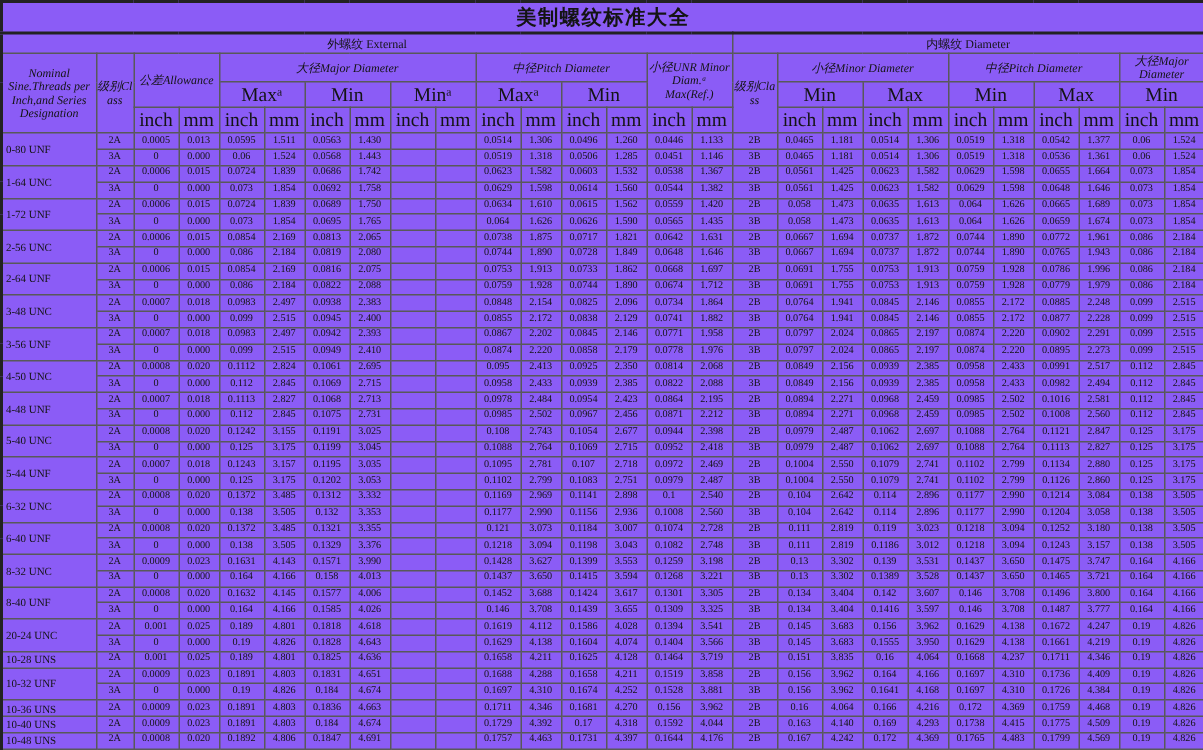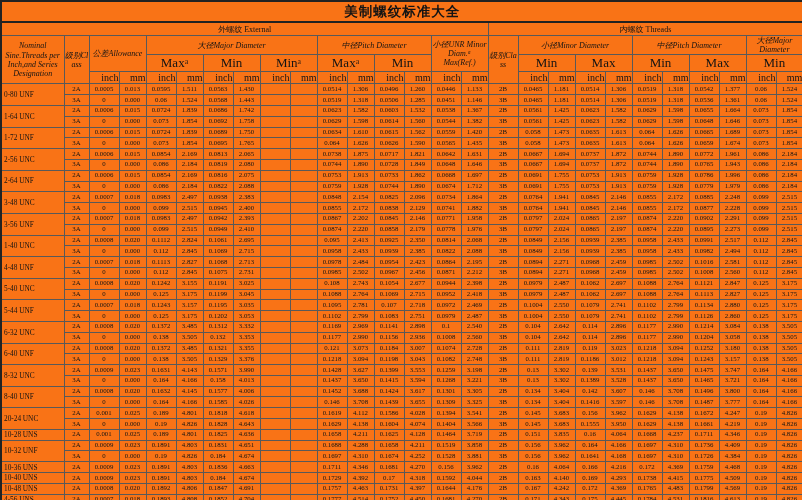--- a/index.html
+++ b/index.html
@@ -1,28 +1,28 @@
 <!DOCTYPE html>
 <html><head>
 <meta charset="utf-8">
 <style>
   html,body{margin:0;padding:0;background:#fff;}
-  #page{width:802px;height:500px;overflow:hidden;background:#f97316;position:relative;
+  #page{width:802px;height:500px;overflow:hidden;background:#8b5cf6;position:relative;
         font-family:"Liberation Serif",serif;}
   table{border-collapse:collapse;table-layout:fixed;width:802px;}
   th,td{border:1px solid #595959;padding:0;text-align:center;vertical-align:middle;
         font-family:"Liberation Serif",serif;font-weight:normal;color:#141414;
         overflow:hidden;white-space:nowrap;}
   tr.title-row th{border:1px solid #222;border-bottom:2px solid #222;height:19px;
         font-size:13.5px;font-weight:bold;letter-spacing:1px;}
   tr.section-row th{height:12px;font-size:8px;}
   tr.group-row th{font-size:8px;white-space:normal;line-height:1.15;font-style:italic;}
   tr.group-row th.tall{height:22px;}
   tr.sub-row th{height:11px;font-size:13px;}
-  tr.units-row th{height:11px;font-size:10px;text-align:right;}
+  tr.units-row th{height:11px;font-size:13px;}
   th.wrap{white-space:normal;word-break:break-all;line-height:1.2;font-size:7.5px;}
   th.nominal-h{font-size:7.2px;white-space:normal;word-break:normal;line-height:1.25;}
   tbody td{height:9.8px;font-size:6.8px;line-height:1;}
   tbody td.size{text-align:left;padding-left:2px;font-size:7.3px;margin-top:44px;}
   table{border:2px solid #222;}
 </style>
 </head>
 <body>
 
 <div id="page">
@@ -55,21 +55,21 @@
         <col style="width: 27px;">
         <col style="width: 30px;">
         <col style="width: 27px;">
       </colgroup>
     <thead>
       <tr class="title-row">
         <th colspan="27">美制螺纹标准大全</th>
       </tr>
       <tr class="section-row">
         <th colspan="16">外螺纹 External</th>
-        <th colspan="11">内螺纹 Threads</th>
+        <th colspan="11">内螺纹 Diameter</th>
       </tr>
       <tr class="group-row">
         <th class="tall nominal-h" rowspan="3">Nominal Sine.Threads per Inch,and Series Designation</th>
         <th class="wrap" rowspan="3">级别Class</th>
         <th colspan="2" rowspan="2">公差Allowance</th>
         <th colspan="6">大径Major Diameter</th>
         <th colspan="4">中径Pitch Diameter</th>
         <th colspan="2" rowspan="2">小径UNR Minor Diam.ᵃ Max(Ref.)</th>
         <th class="wrap" rowspan="3">级别Class</th>
         <th colspan="4">小径Minor Diameter</th>
@@ -509,21 +509,21 @@
           <td>0.0865</td>
           <td>2.197</td>
           <td>0.0874</td>
           <td>2.220</td>
           <td>0.0895</td>
           <td>2.273</td>
           <td>0.099</td>
           <td>2.515</td>
         </tr>
         <tr>
-          <td rowspan="2" class="size">1-40 UNC</td>
+          <td rowspan="2" class="size">4-50 UNC</td>
           <td>2A</td>
           <td>0.0008</td>
           <td>0.020</td>
           <td>0.1112</td>
           <td>2.824</td>
           <td>0.1061</td>
           <td>2.695</td>
           <td></td>
           <td></td>
           <td>0.095</td>

